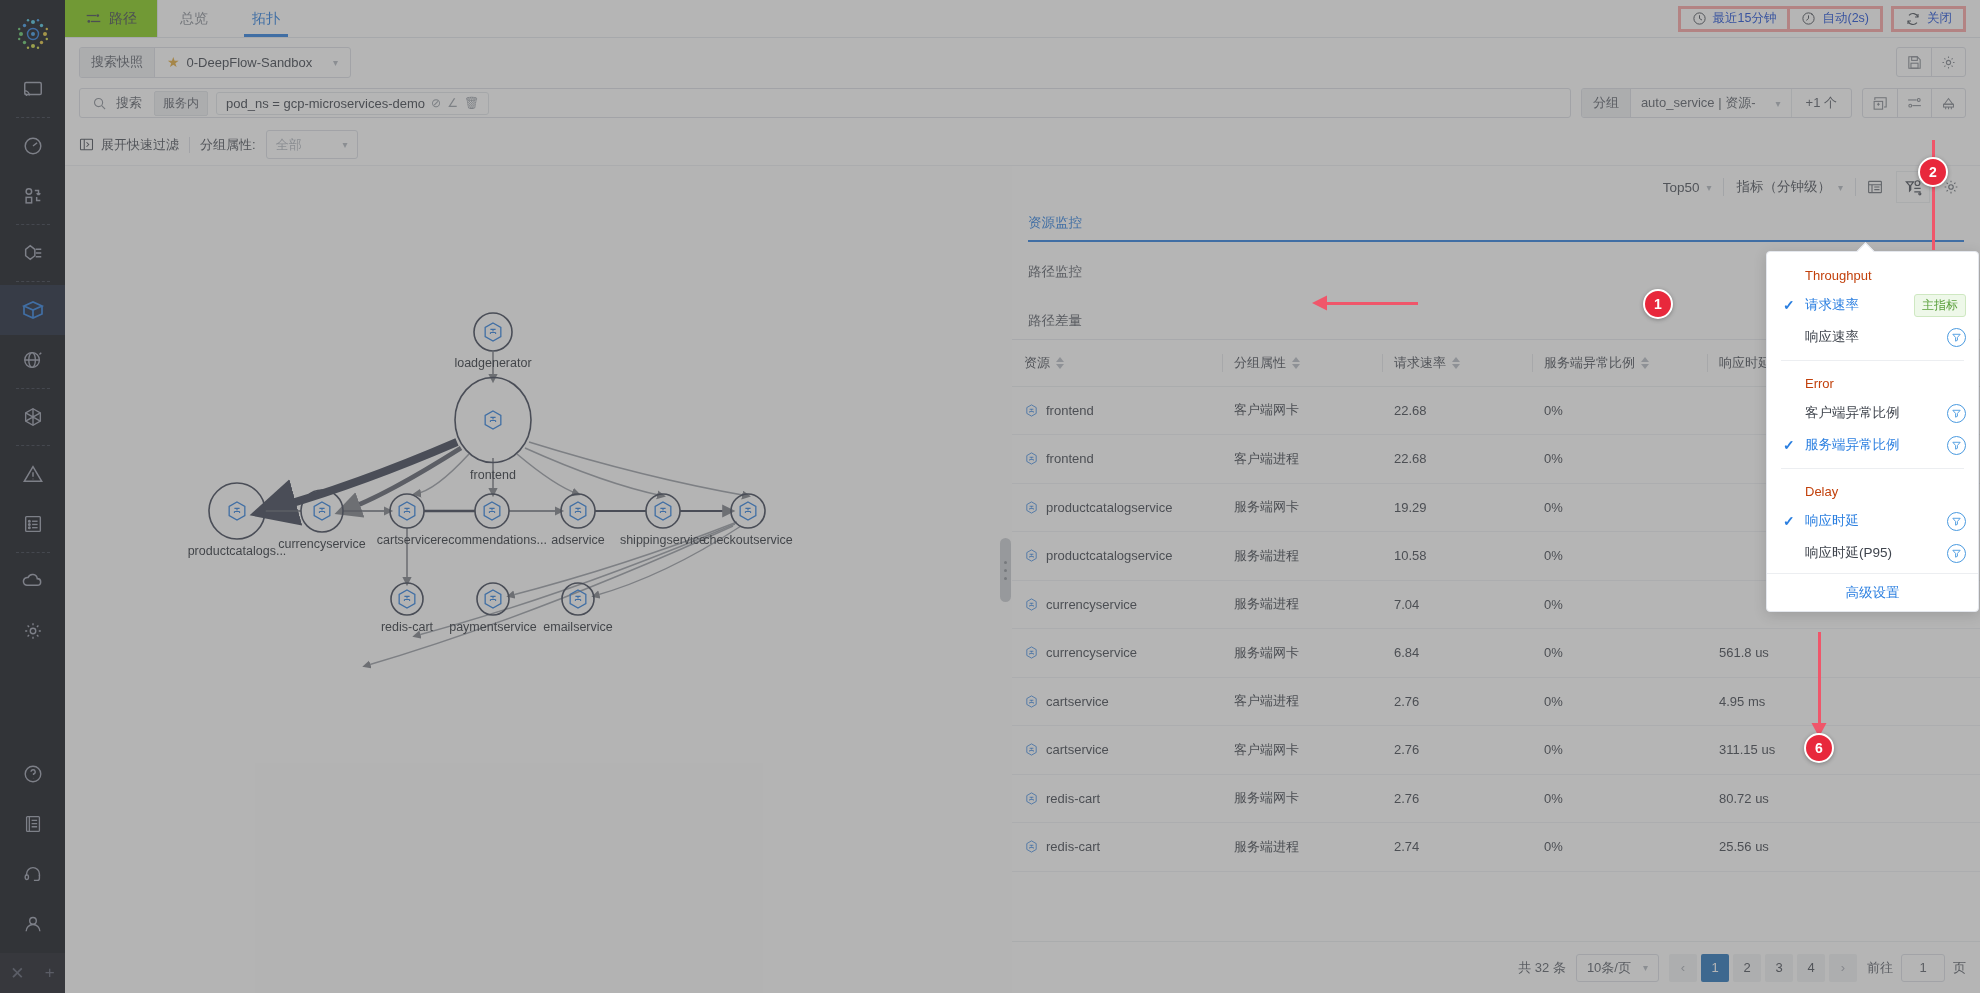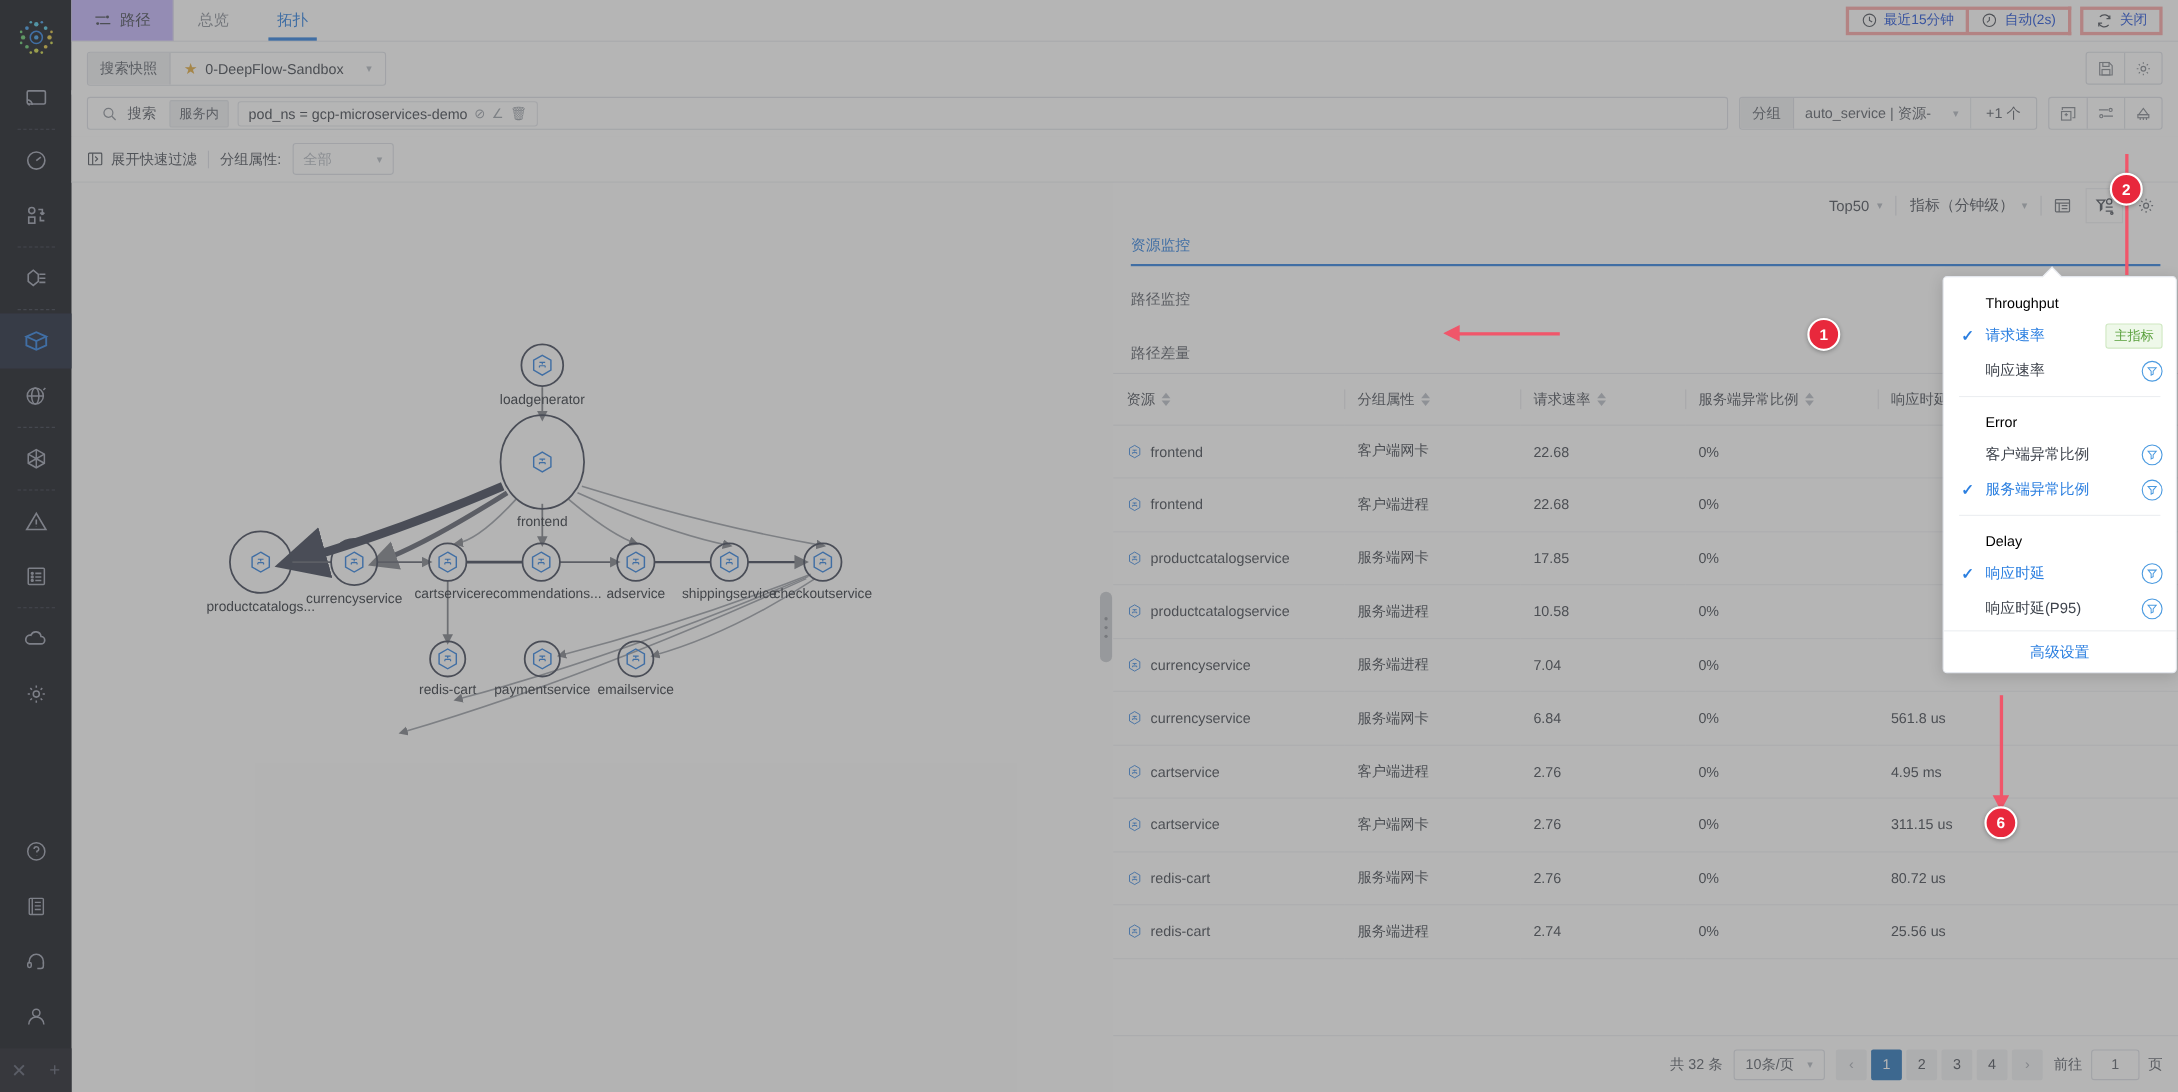--- a/index.html
+++ b/index.html
@@ -37,21 +37,21 @@
 
   
   .topbar {
     position:absolute; left:65px; top:0; right:0; height:38px;
     background:#fff; border-bottom:1px solid #e4e7ed; display:flex; align-items:stretch;
     z-index:6;
   }
   .tb-left { display:flex; align-items:stretch; }
   .tb-path {
     display:flex; align-items:center; gap:7px; padding:0 20px;
-    background:#c4b5fd; color:#41464f; font-size:14px; border-right:1px solid #e4e7ed;
+    background:#84cc16; color:#41464f; font-size:14px; border-right:1px solid #e4e7ed;
   }
   .tb-tab {
     display:flex; align-items:center; padding:0 22px; font-size:14px; color:#8b9099;
     position:relative; cursor:pointer;
   }
   .tb-tab.active { color:#2b7fe0; }
   .tb-tab.active::after {
     content:""; position:absolute; left:14px; right:14px; bottom:0; height:3px; background:#2b7fe0;
   }
   .tb-right { margin-left:auto; display:flex; align-items:center; padding-right:14px; gap:0; }
@@ -204,21 +204,21 @@
     position:absolute; left:1766px; top:251px; width:213px;
     background:#fff; border:1px solid #e4e7ed; border-radius:4px;
     box-shadow:0 3px 14px rgba(0,0,0,0.14); z-index:80;
   }
   .popup::before {
     content:""; position:absolute; top:-7px; left:92px; width:12px; height:12px;
     background:#fff; border-left:1px solid #e4e7ed; border-top:1px solid #e4e7ed;
     transform:rotate(45deg);
   }
   .pp-body { padding:8px 0 4px 0; }
-  .pp-group { font-size:13px; color:#000000; padding:8px 14px 6px 38px; }
+  .pp-group { font-size:13px; color:#c2410c; padding:8px 14px 6px 38px; }
   .pp-item {
     display:flex; align-items:center; height:32px; padding:0 12px 0 38px;
     font-size:13.5px; color:#3f444d; position:relative; cursor:pointer;
   }
   .pp-item.sel { color:#2b7fe0; }
   .pp-check { position:absolute; left:16px; color:#2b7fe0; font-size:14px; font-weight:bold; }
   .pp-right { margin-left:auto; display:flex; align-items:center; }
   .pp-badge {
     background:#eef8e9; border:1px solid #cfe8c2; color:#5aa03c;
     font-size:12px; border-radius:3px; padding:2px 7px;
@@ -759,21 +759,21 @@
             <td>
               <span class="rescell">
                 <svg width="15" height="15" viewBox="0 0 24 24" fill="none" stroke="#2b7fe0" stroke-width="1.3">
                   <path d="M12 3l7.5 4.3v9.4L12 21l-7.5-4.3V7.3z"></path>
                   <path d="M9 10h6M12 10v2M9 13.5h6M9 13.5v1.8M15 13.5v1.8"></path>
                 </svg>
                 <span>productcatalogservice</span>
               </span>
             </td>
             <td>服务端网卡</td>
-            <td>17.85</td>
+            <td>19.29</td>
             <td>0%</td>
             <td></td>
           </tr>
           <tr>
             <td>
               <span class="rescell">
                 <svg width="15" height="15" viewBox="0 0 24 24" fill="none" stroke="#2b7fe0" stroke-width="1.3">
                   <path d="M12 3l7.5 4.3v9.4L12 21l-7.5-4.3V7.3z"></path>
                   <path d="M9 10h6M12 10v2M9 13.5h6M9 13.5v1.8M15 13.5v1.8"></path>
                 </svg>

